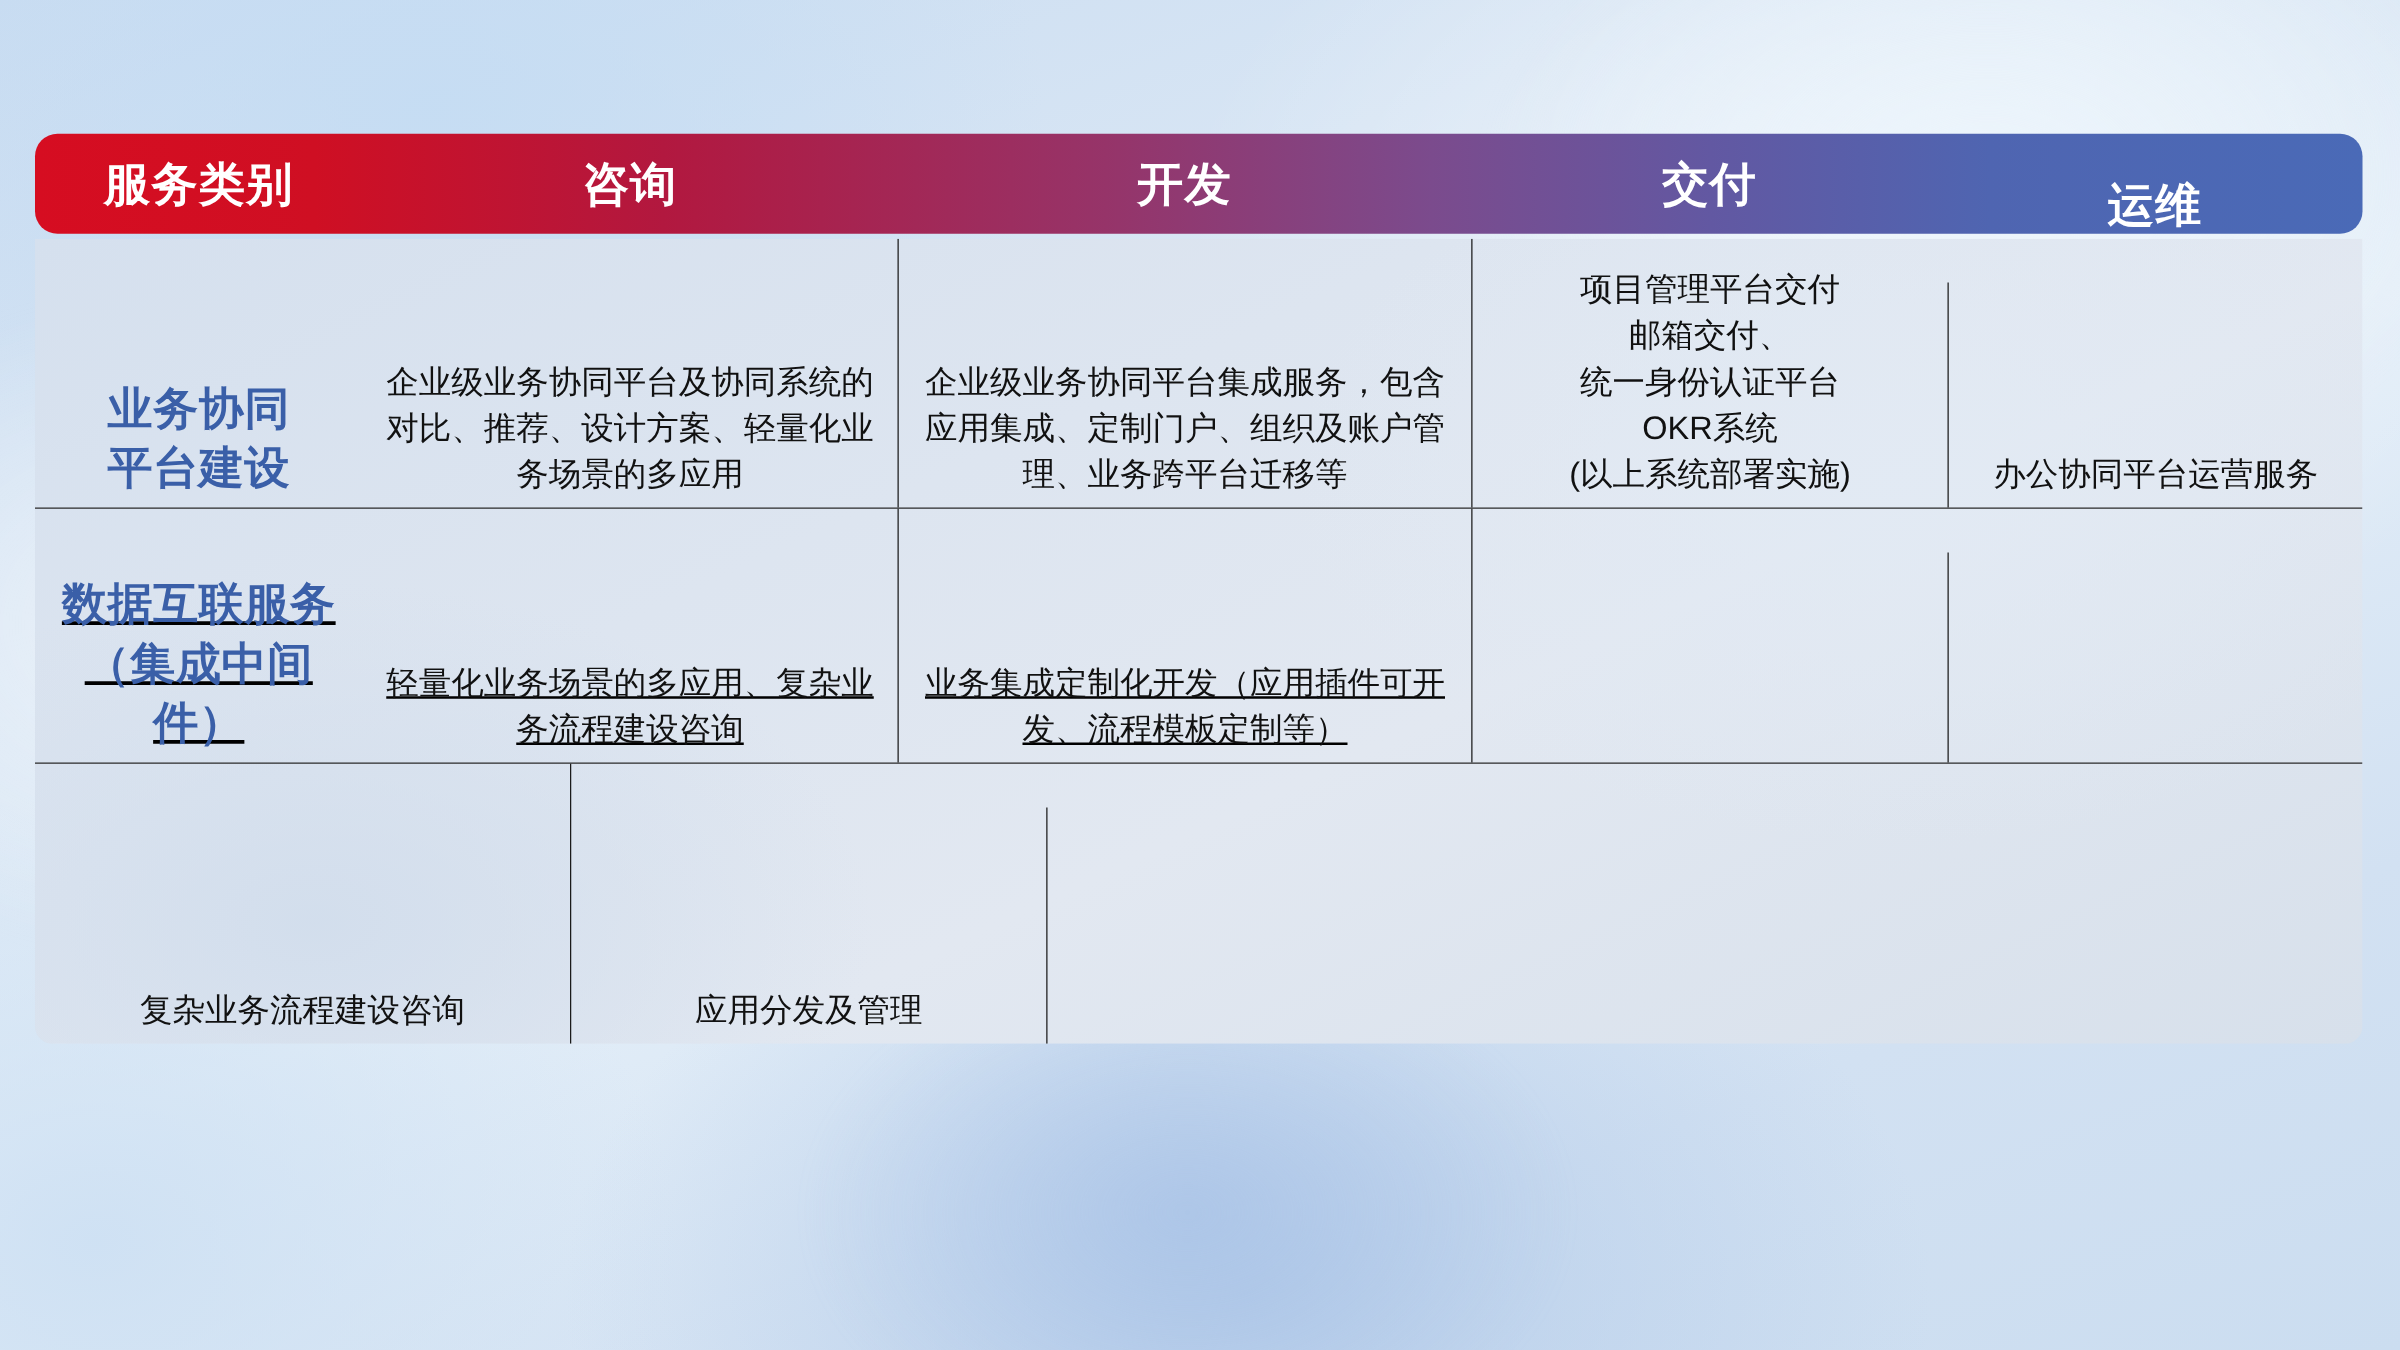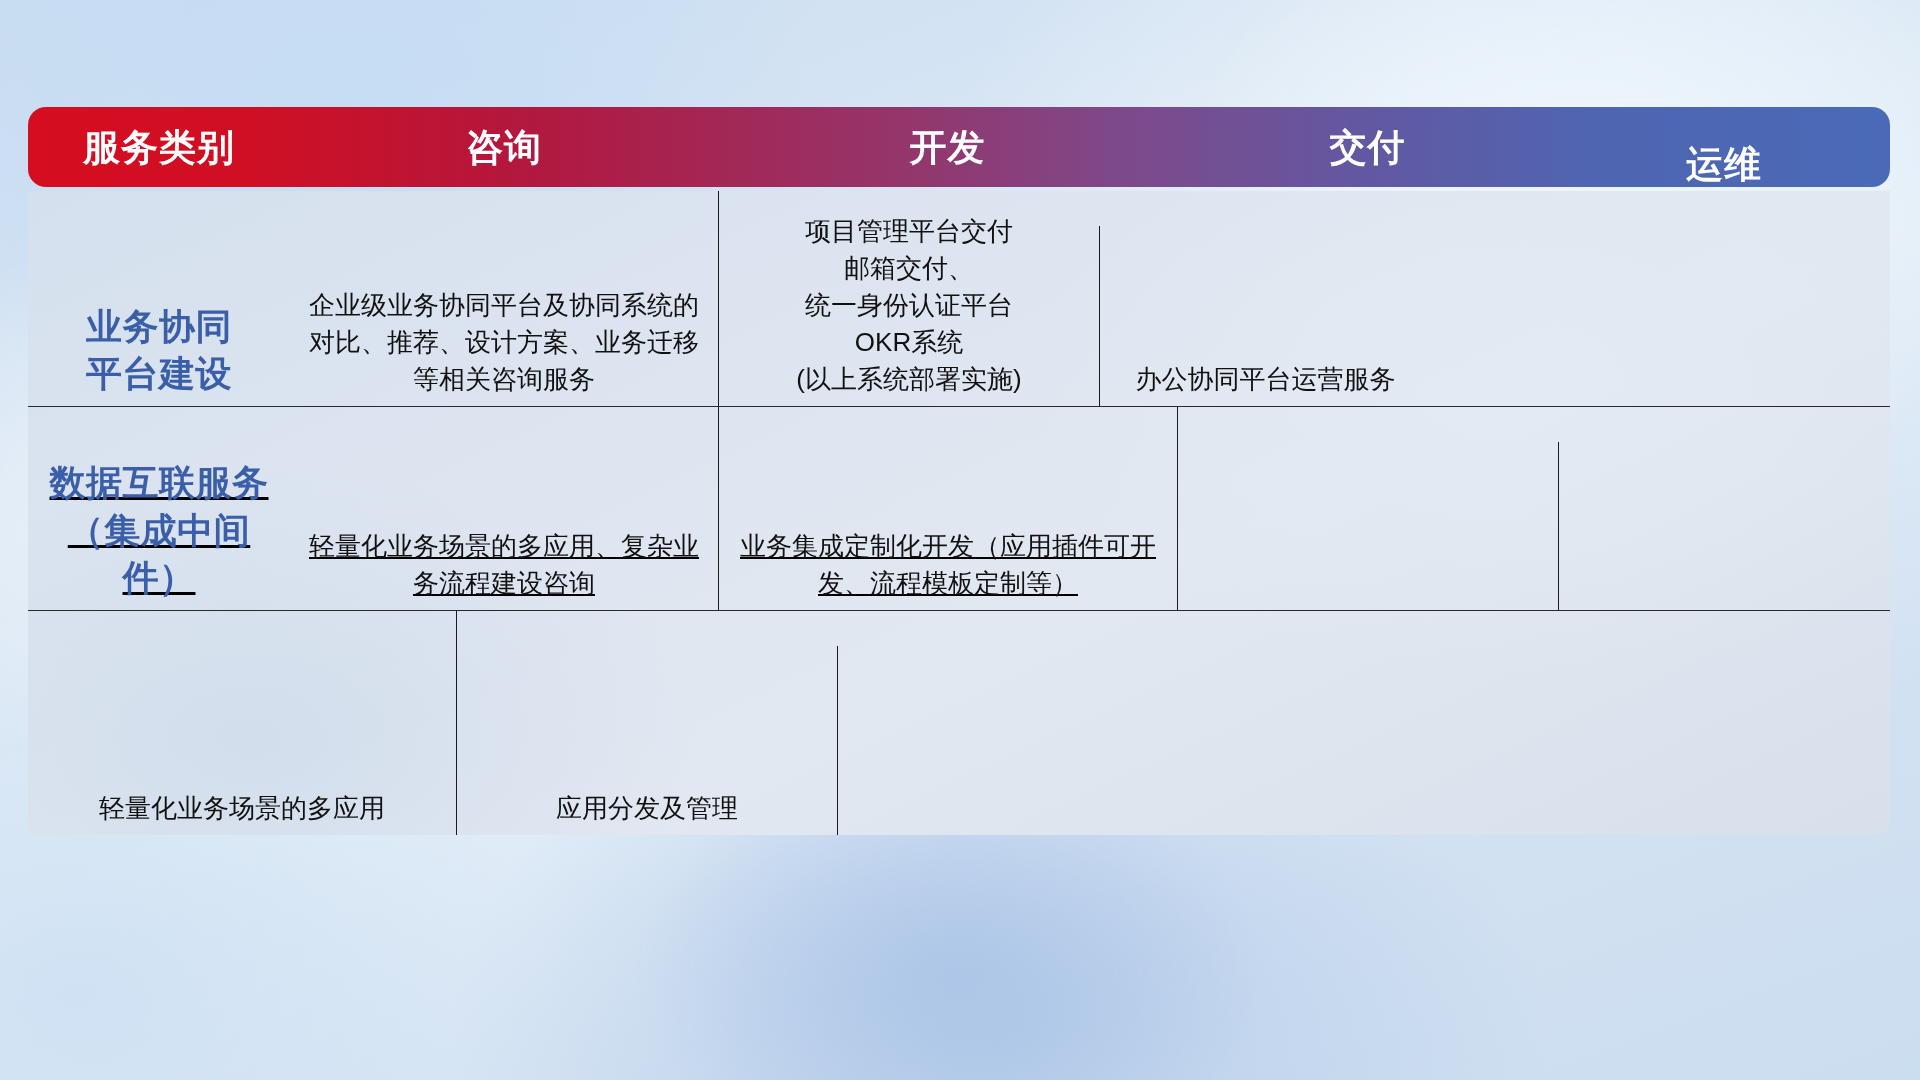--- a/index.html
+++ b/index.html
@@ -157,21 +157,24 @@
     <div class="th w4">运维</div>
   </div>
 
   <div class="tbody">
 
     <div class="row r1">
       <div class="cell c0 w0">
         <div class="cat">业务协同<br>平台建设</div>
       </div>
       <div class="cell w1">
-        <div class="body-text">企业级业务协同平台及协同系统的对比、推荐、设计方案、业务迁移等相关咨询服务</div>
+        <div class="body-text">企业级业务协同平台及协同系统的对比、推荐、设计方案、轻量化业务场景的多应用</div>
+      </div>
+      <div class="cell w2">
+        <div class="body-text">企业级业务协同平台集成服务，包含应用集成、定制门户、组织及账户管理、业务跨平台迁移等</div>
       </div>
       <div class="cell w3">
         <div class="body-text">项目管理平台交付<br>邮箱交付、<br>统一身份认证平台<br>OKR系统<br>(以上系统部署实施)</div>
       </div>
       <div class="cell w4">
         <div class="body-text">办公协同平台运营服务</div>
       </div>
     </div>
 
     <div class="row r2">
@@ -187,21 +190,21 @@
       <div class="cell w3">
         <div class="body-text"></div>
       </div>
       <div class="cell w4">
         <div class="body-text"></div>
       </div>
     </div>
 
     <div class="row r3">
       <div class="cell w1">
-        <div class="body-text">轻量化业务场景的多应用</div>
+        <div class="body-text">复杂业务流程建设咨询</div>
       </div>
       <div class="cell w3">
         <div class="body-text">应用分发及管理</div>
       </div>
       <div class="cell w4">
         <div class="body-text"></div>
       </div>
     </div>
 
   </div>

